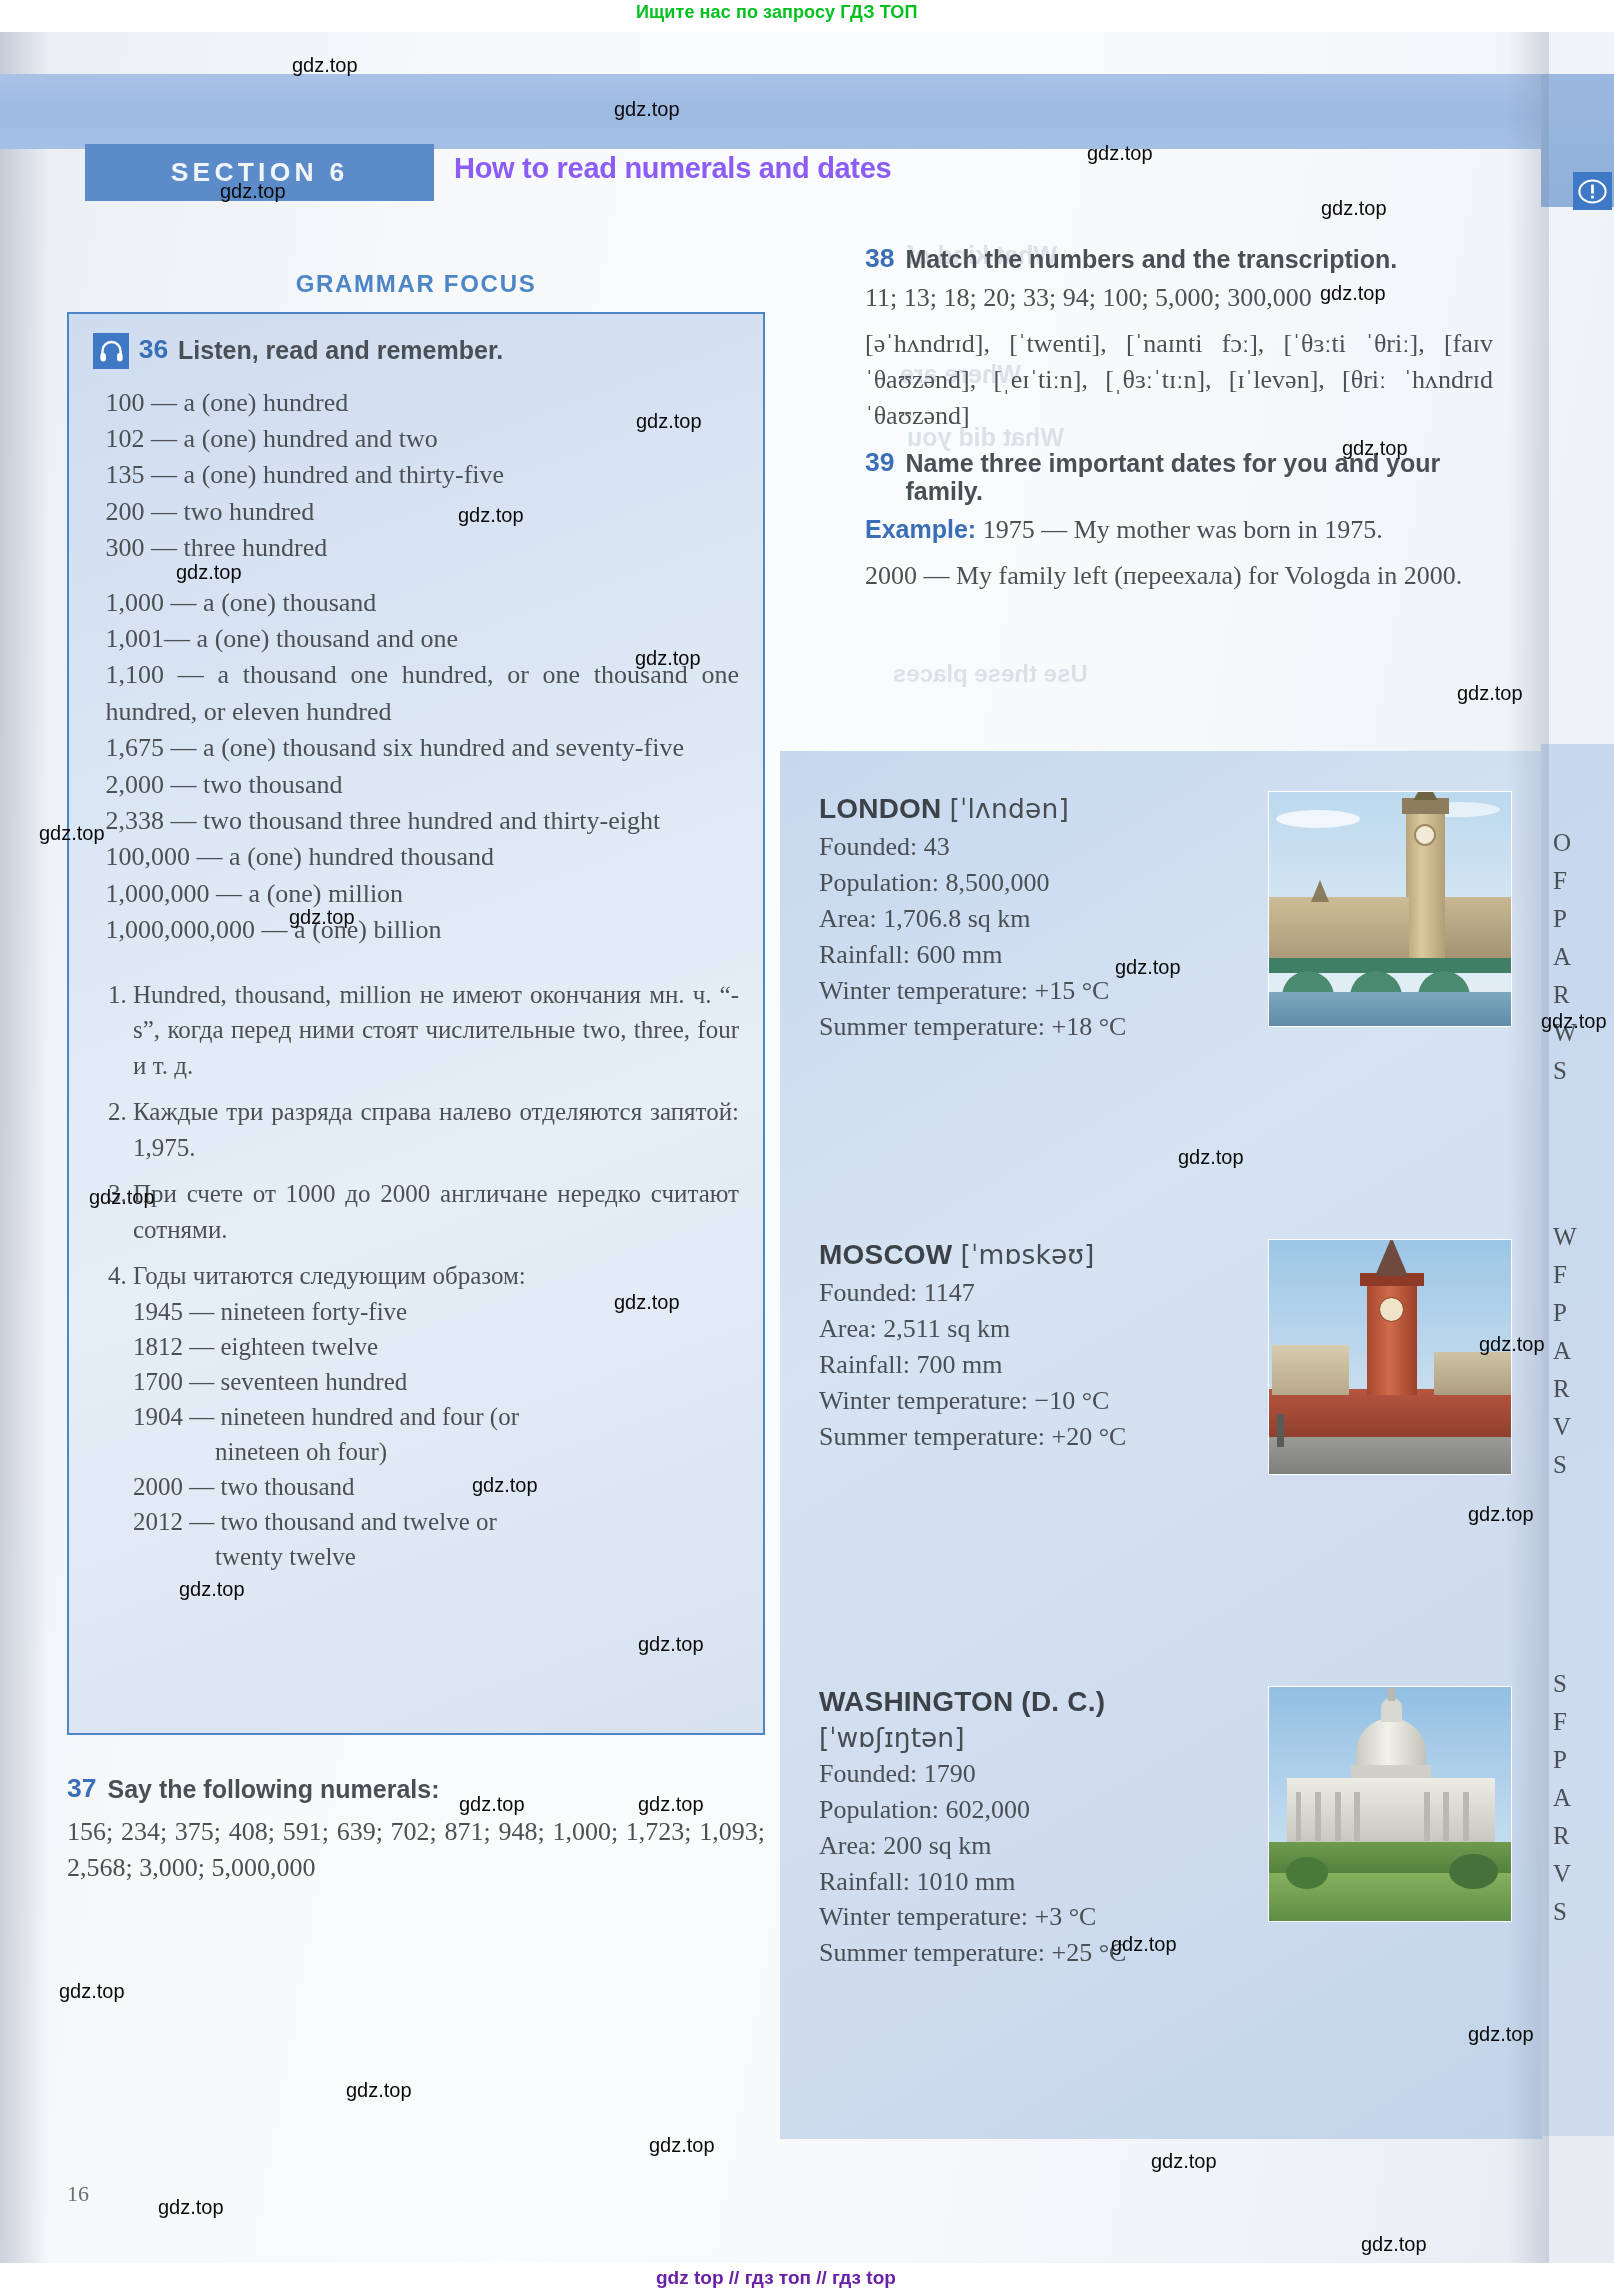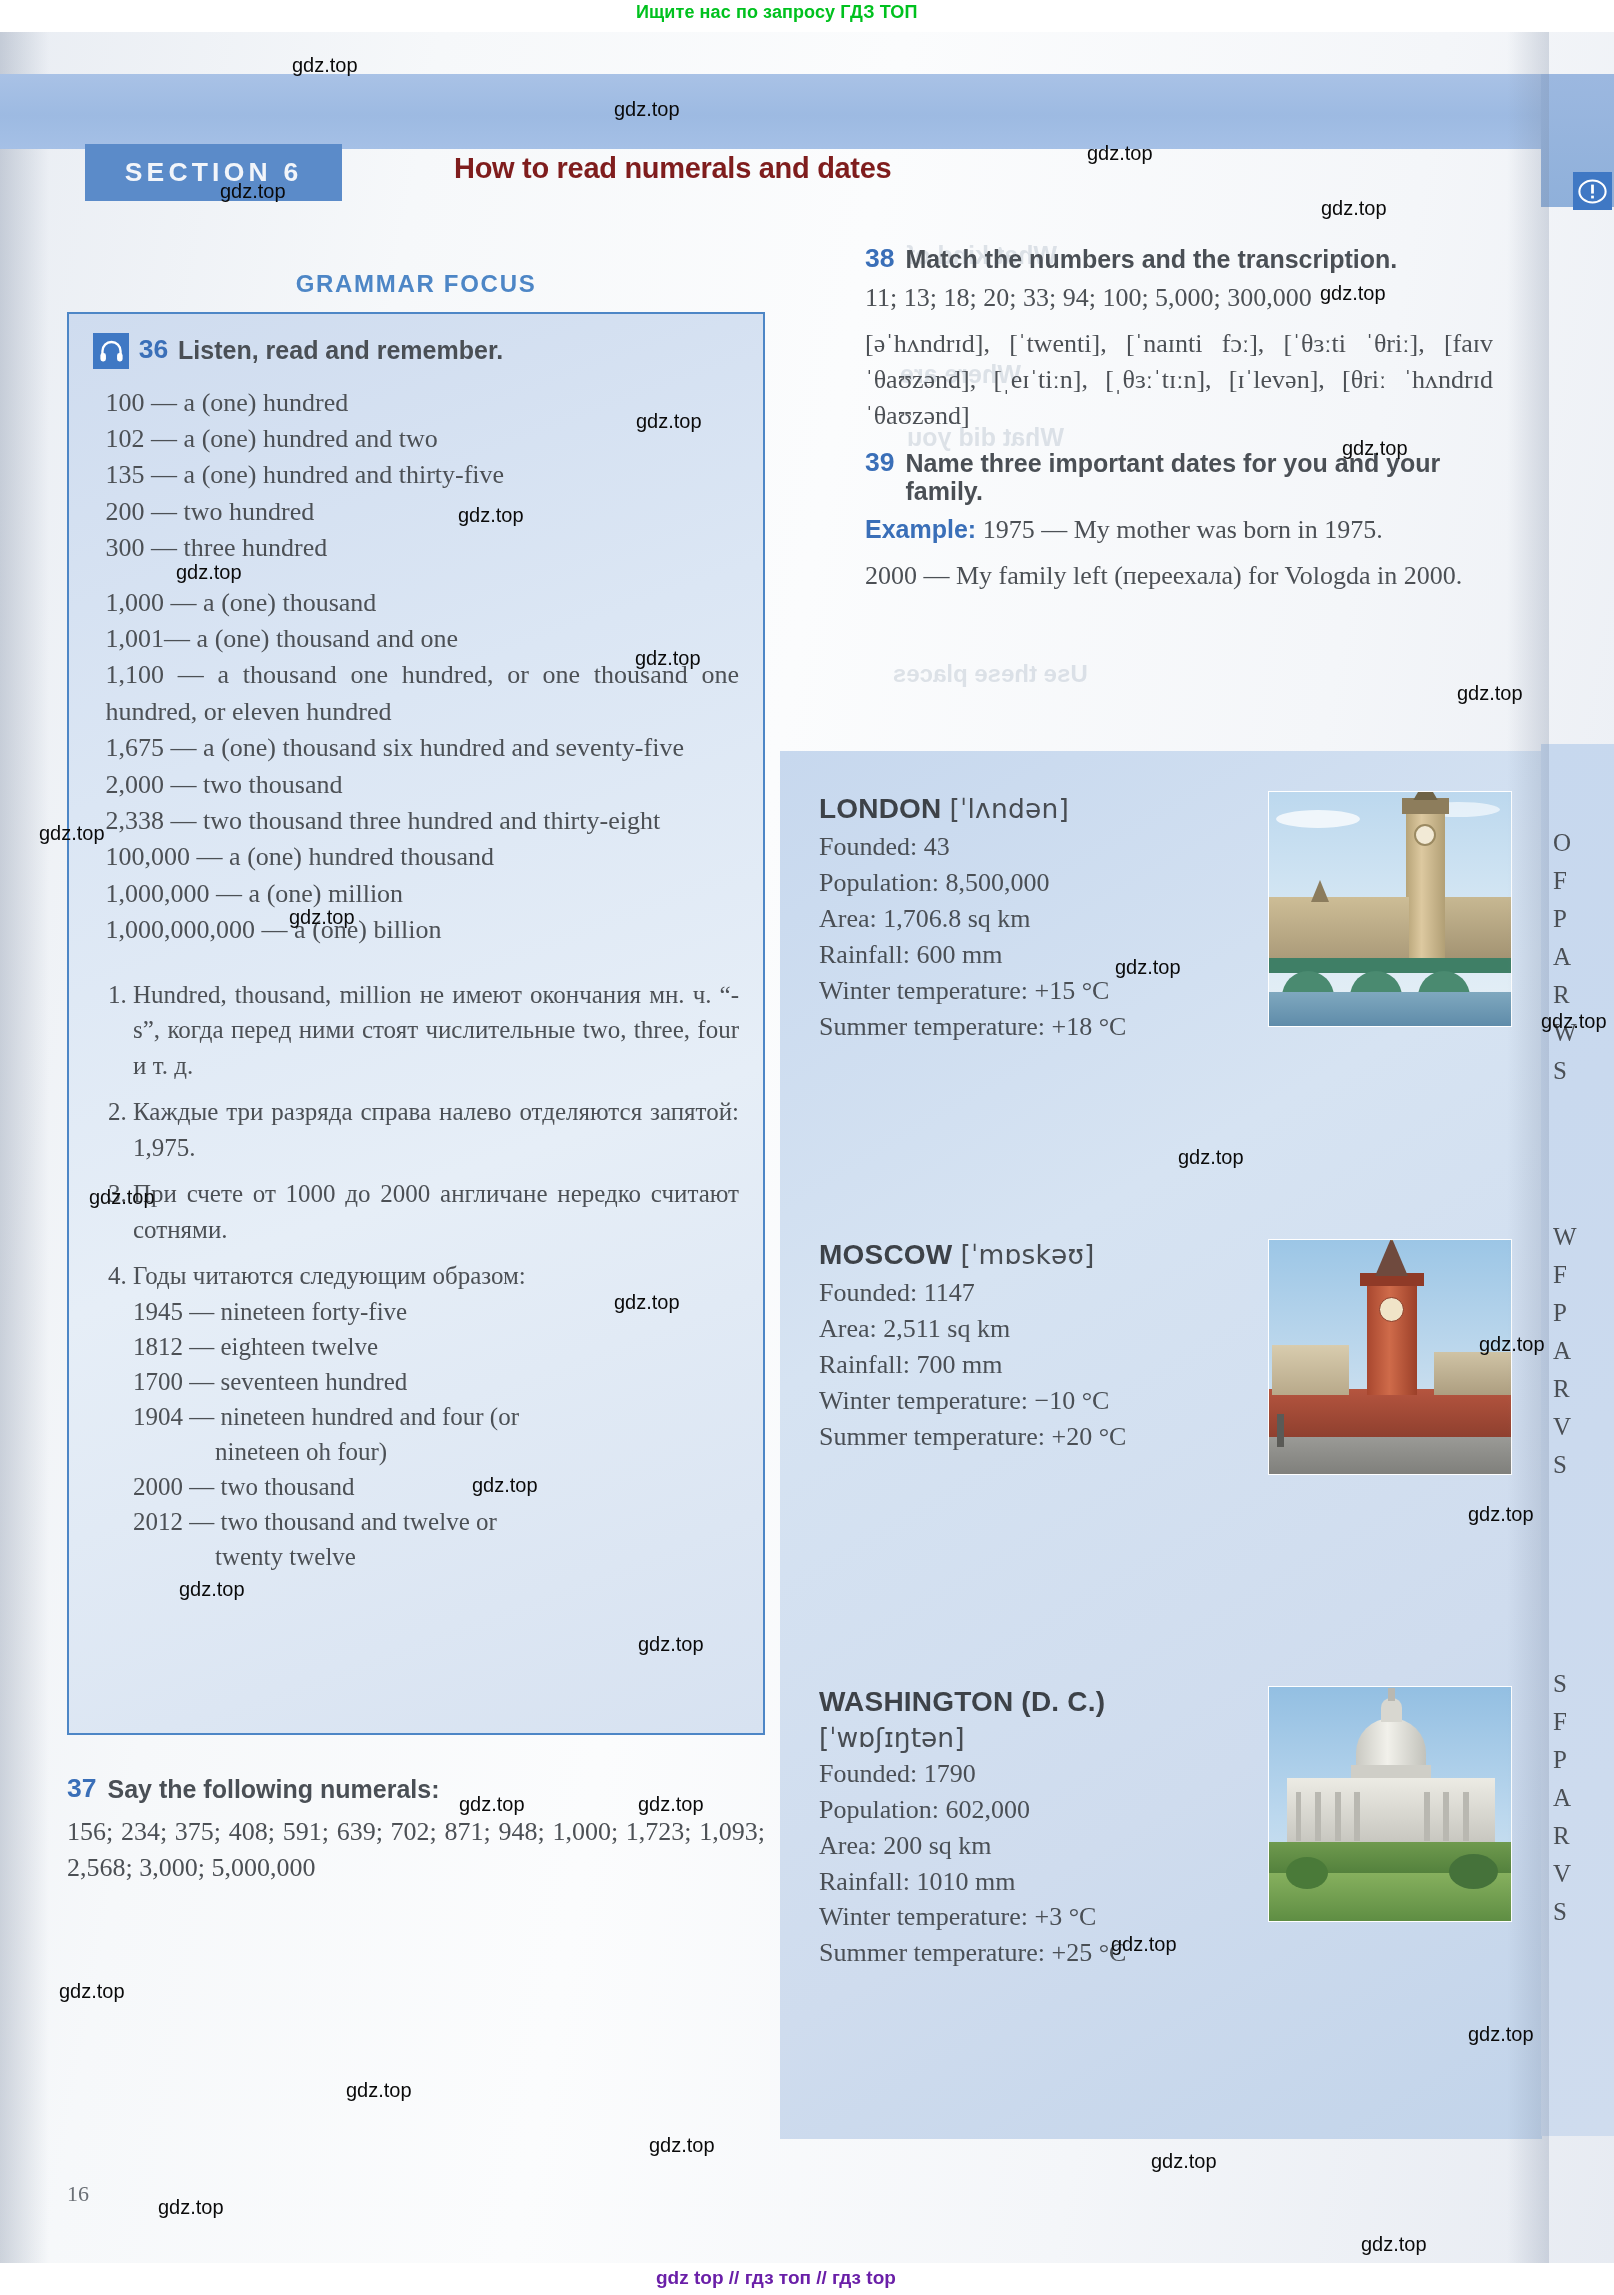--- a/index.html
+++ b/index.html
@@ -44,32 +44,32 @@
     position:absolute; left:1507px; top:0; width:42px; height:100%;
     background:linear-gradient(90deg,rgba(120,135,160,0),rgba(120,135,160,.28));
   }
 
   
   #header-band {
     position:absolute; left:0; top:42px; width:1541px; height:75px;
     background:linear-gradient(180deg,#a9c2e6 0%,#9dbae2 55%,#a5c0e6 100%);
   }
   #section-chip {
-    position:absolute; left:85px; top:112px; width:257px; height:57px;
+    position:absolute; left:85px; top:112px; width:349px; height:57px;
     background:#5b8bc9;
     display:flex; align-items:center; justify-content:center;
   }
   #section-chip-label {
     font-family:"Liberation Sans","DejaVu Sans",sans-serif;
     font-size:26.5px; font-weight:700; color:#f2f5fa; letter-spacing:4.2px;
   }
   #section-title {
     position:absolute; left:454px; top:120px;
     font-family:"Liberation Sans","DejaVu Sans",sans-serif;
-    font-size:29px; font-weight:700; color:#7f1d1d; letter-spacing:-0.3px;
+    font-size:29px; font-weight:700; color:#8b5cf6; letter-spacing:-0.3px;
     white-space:nowrap;
   }
   
   #right-band {
     position:absolute; left:1541px; top:42px; width:74px; height:133px;
     background:linear-gradient(180deg,#9cb8e0,#8fb0da);
   }
   #warn-icon {
     position:absolute; left:1573px; top:140px; width:39px; height:38px;
     background:#3f78c4; display:flex; align-items:center; justify-content:center;

